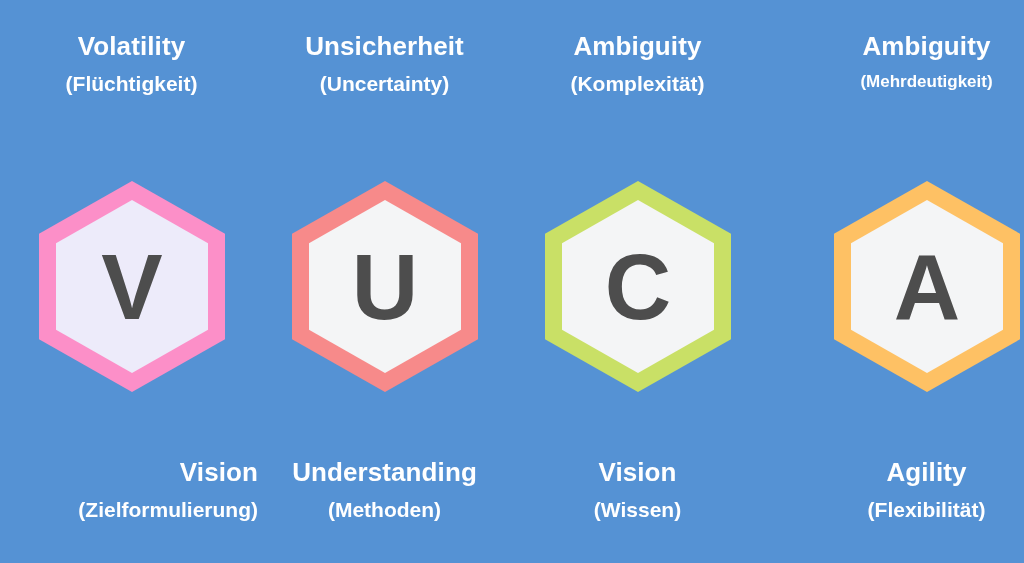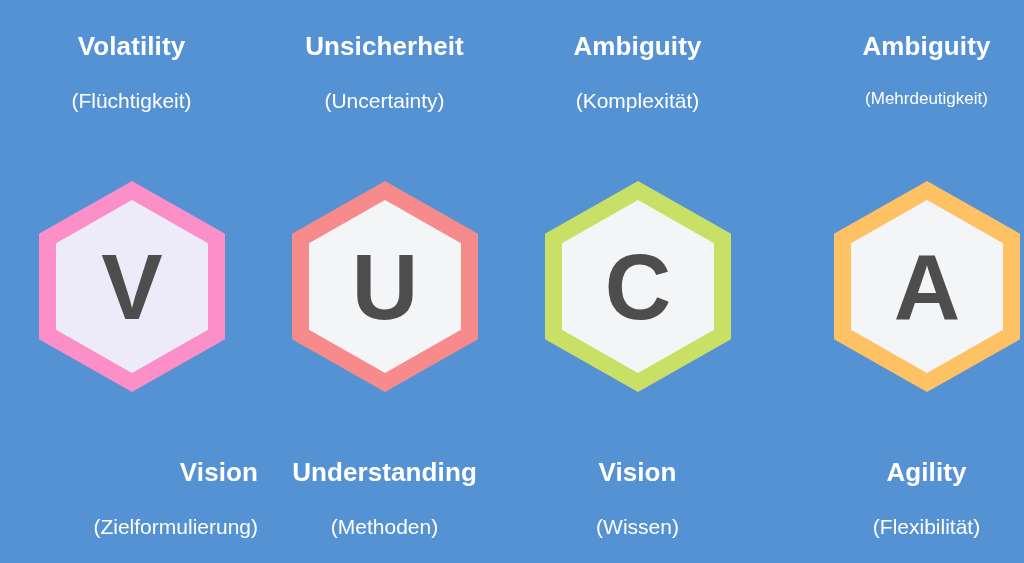--- a/index.html
+++ b/index.html
@@ -42,22 +42,22 @@
   .label-bottom { top: 459px; }
 
   .label-title {
     font-size: 26px;
     font-weight: bold;
     letter-spacing: 0.1px;
     white-space: nowrap;
   }
   .label-sub {
     font-size: 21px;
-    font-weight: normal;
-    margin-top: 31px;
+    font-weight: bold;
+    margin-top: 14px;
     white-space: nowrap;
   }
   
   .col-3 .label-top .label-sub { font-size: 17px; }
 
   
   .hex-wrap {
     position: absolute;
     top: 181px;
     left: 34px;

